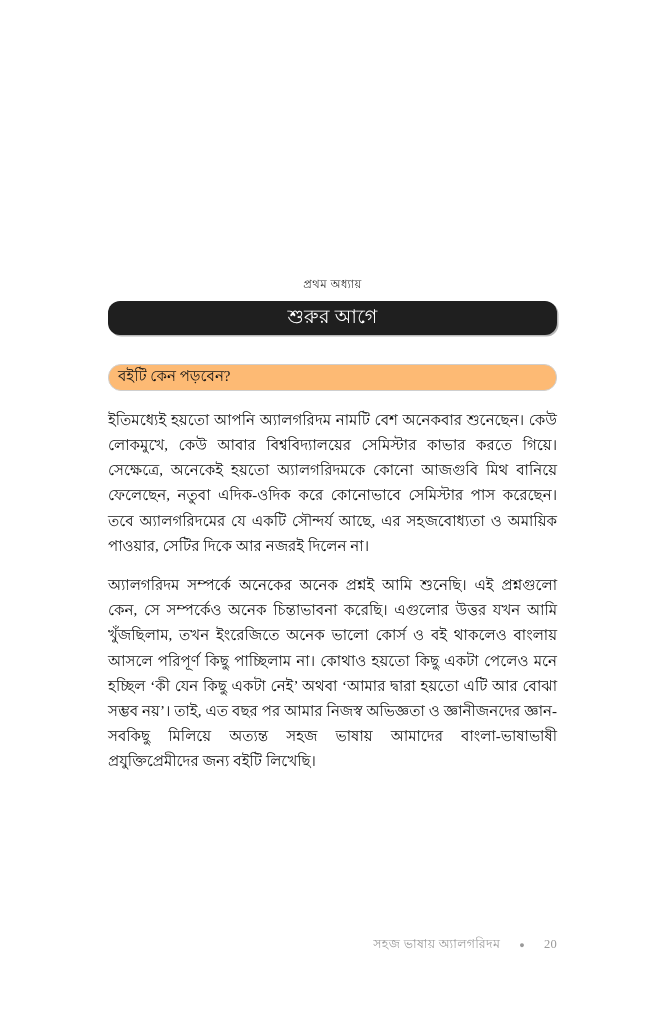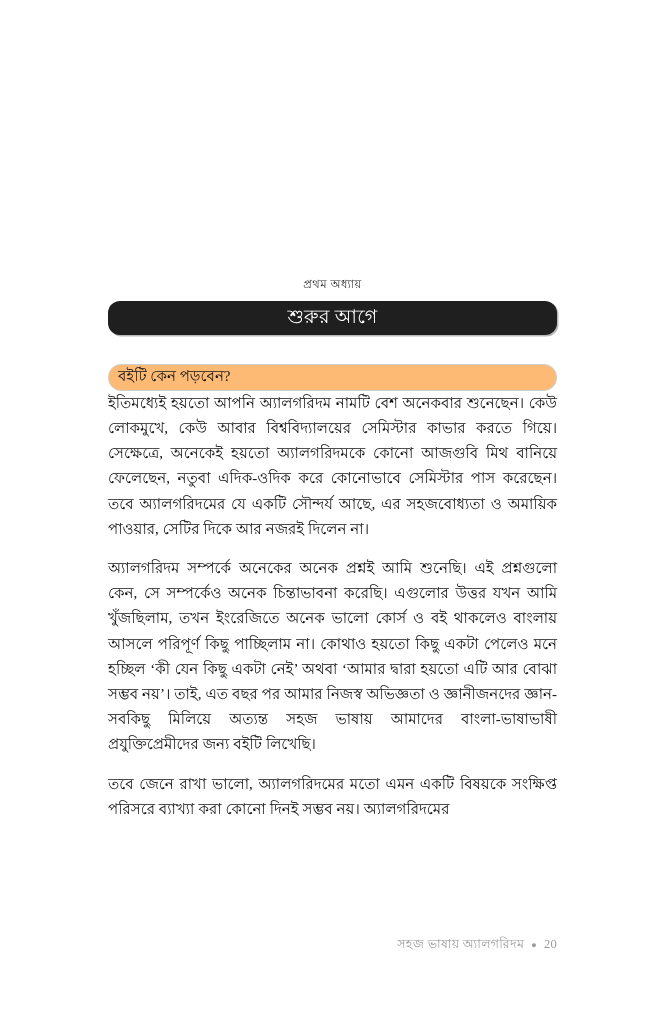--- a/index.html
+++ b/index.html
@@ -89,21 +89,21 @@
   .section-heading-text {
     font-size: 15px;
     line-height: 1;
     color: #141414;
     font-family: "Liberation Serif", "DejaVu Serif", serif;
     padding-bottom: 2px;
   }
 
   
   .body-copy {
-    margin-top: 0;
+    margin-top: 17px;
   }
 
   .para {
     font-size: 15px;
     line-height: 25.2px;
     text-align: justify;
     text-align-last: left;
     color: #111111;
     margin: 0 0 14px 0;
     font-family: "Liberation Serif", "DejaVu Serif", serif;
@@ -127,21 +127,21 @@
     width: 449px;
     top: 938px;
     text-align: right;
     font-size: 12.5px;
     color: #9a9a9a;
     letter-spacing: 0.3px;
     font-family: "Liberation Serif", "DejaVu Serif", serif;
     display: flex;
     justify-content: flex-end;
     align-items: flex-end;
-    gap: 7px;
+    gap: 19px;
   }
 
   .footer-book-title {
     line-height: 1;
   }
 
   .footer-bullet {
     font-size: 9px;
     line-height: 1;
     color: #9a9a9a;
@@ -168,21 +168,20 @@
       <span class="chapter-bar-title">শুরুর আগে</span>
     </div>
 
     <div class="section-heading">
       <span class="section-heading-text">বইটি কেন পড়বেন?</span>
     </div>
 
     <div class="body-copy">
       <p class="para">ইতিমধ্যেই হয়তো আপনি অ্যালগরিদম নামটি বেশ অনেকবার শুনেছেন। কেউ লোকমুখে, কেউ আবার বিশ্ববিদ্যালয়ের সেমিস্টার কাভার করতে গিয়ে। সেক্ষেত্রে, অনেকেই হয়তো অ্যালগরিদমকে কোনো আজগুবি মিথ বানিয়ে ফেলেছেন, নতুবা এদিক-ওদিক করে কোনোভাবে সেমিস্টার পাস করেছেন। তবে অ্যালগরিদমের যে একটি সৌন্দর্য আছে, এর সহজবোধ্যতা ও অমায়িক পাওয়ার, সেটির দিকে আর নজরই দিলেন না।</p>
       <p class="para">অ্যালগরিদম সম্পর্কে অনেকের অনেক প্রশ্নই আমি শুনেছি। এই প্রশ্নগুলো কেন, সে সম্পর্কেও অনেক চিন্তাভাবনা করেছি। এগুলোর উত্তর যখন আমি খুঁজছিলাম, তখন ইংরেজিতে অনেক ভালো কোর্স ও বই থাকলেও বাংলায় আসলে পরিপূর্ণ কিছু পাচ্ছিলাম না। কোথাও হয়তো কিছু একটা পেলেও মনে হচ্ছিল ‘কী যেন কিছু একটা নেই’ অথবা ‘আমার দ্বারা হয়তো এটি আর বোঝা সম্ভব নয়’। তাই, এত বছর পর আমার নিজস্ব অভিজ্ঞতা ও জ্ঞানীজনদের জ্ঞান-সবকিছু মিলিয়ে অত্যন্ত সহজ ভাষায় আমাদের বাংলা-ভাষাভাষী প্রযুক্তিপ্রেমীদের জন্য বইটি লিখেছি।</p>
-      <p class="para para-clipped">তবে জেনে রাখা ভালো, অ্যালগরিদমের মতো এমন একটি বিষয়কে সংক্ষিপ্ত পরিসরে ব্যাখ্যা করা কোনো দিনই সম্ভব নয়। অ্যালগরিদমের</p>
     </div>
 
   </div>
 
   <div class="page-footer">
     <span class="footer-book-title">সহজ ভাষায় অ্যালগরিদম</span>
     <span class="footer-bullet">●</span>
     <span class="footer-page-number">20</span>
   </div>
 

